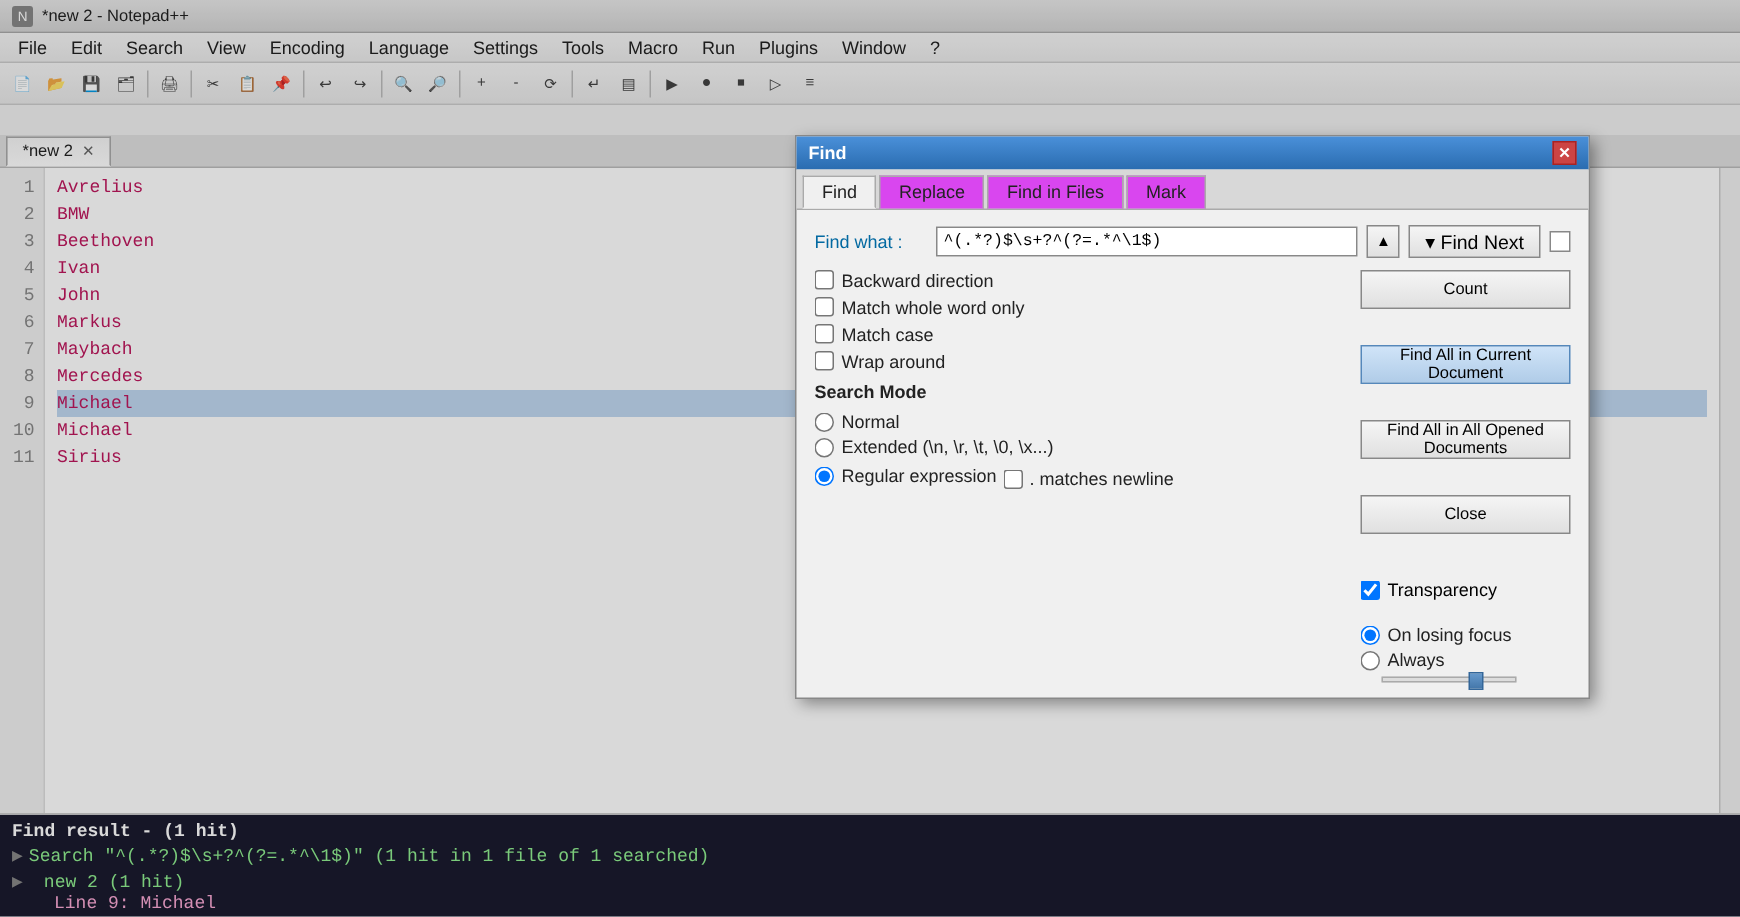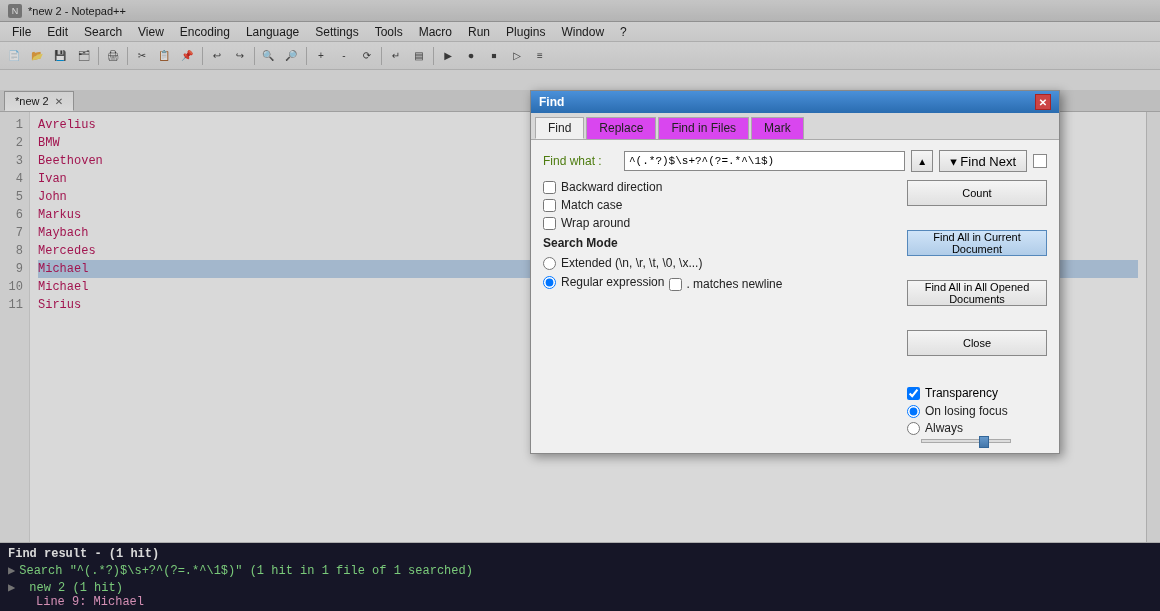--- a/index.html
+++ b/index.html
@@ -259,21 +259,21 @@
     }
 
     .find-row {
       display: flex;
       align-items: center;
       margin-bottom: 8px;
       gap: 6px;
     }
     .find-label {
       font-size: 12px;
-      color: #4d7c0f;
+      color: #0369a1;
       min-width: 75px;
     }
     .find-input {
       flex: 1;
       height: 20px;
       border: 1px solid #888;
       background: white;
       font-family: 'Courier New', monospace;
       font-size: 11px;
       padding: 0 4px;
@@ -338,21 +338,20 @@
       justify-content: center;
       margin-bottom: 4px;
     }
     .dialog-btn.active-btn {
       background: linear-gradient(to bottom, #d0e4f8, #b0cce8);
       border: 1px solid #5588bb;
     }
 
     .checkbox-row {
       display: flex;
-      align-items: center;
       gap: 5px;
       margin-bottom: 4px;
     }
     .checkbox-row label {
       font-size: 12px;
       color: #222;
     }
     input[type="checkbox"] {
       width: 13px;
       height: 13px;
@@ -388,21 +387,21 @@
       margin-top: 4px;
     }
 
     .transparency-section {
       margin-top: 6px;
     }
     .transparency-label {
       display: flex;
       align-items: flex-end;
       gap: 5px;
-      margin-bottom: 4px;
+      margin-bottom: 16px;
     }
     .transparency-slider {
       width: 90px;
       height: 4px;
       background: #ddd;
       border: 1px solid #aaa;
       position: relative;
       margin-top: 4px;
       margin-left: 14px;
     }
@@ -582,29 +581,37 @@
       <div class="dialog-columns">
 
         <div class="dialog-left">
 
 
           <div class="checkbox-row">
             <input type="checkbox" id="backward" style="">
             <label for="backward">Backward direction</label>
           </div>
           <div class="checkbox-row">
+            <input type="checkbox" id="match-word" style="">
+            <label for="match-word">Match whole word only</label>
+          </div>
+          <div class="checkbox-row">
             <input type="checkbox" id="match-case" style="">
             <label for="match-case">Match case</label>
           </div>
           <div class="checkbox-row">
             <input type="checkbox" id="wrap-around" style="">
             <label for="wrap-around">Wrap around</label>
           </div>
 
           <div class="section-label">Search Mode</div>
+          <div class="radio-row">
+            <input type="radio" name="search-mode" id="normal" style="">
+            <label for="normal">Normal</label>
+          </div>
           <div class="radio-row">
             <input type="radio" name="search-mode" id="extended" style="">
             <label for="extended">Extended (\n, \r, \t, \0, \x...)</label>
           </div>
           <div class="radio-row">
             <input type="radio" name="search-mode" id="regex" checked="" style="">
             <label for="regex">Regular expression</label>
             <div class="matches-newline">
               <input type="checkbox" id="matches-newline" style="">
               <label for="matches-newline">. matches newline</label>

